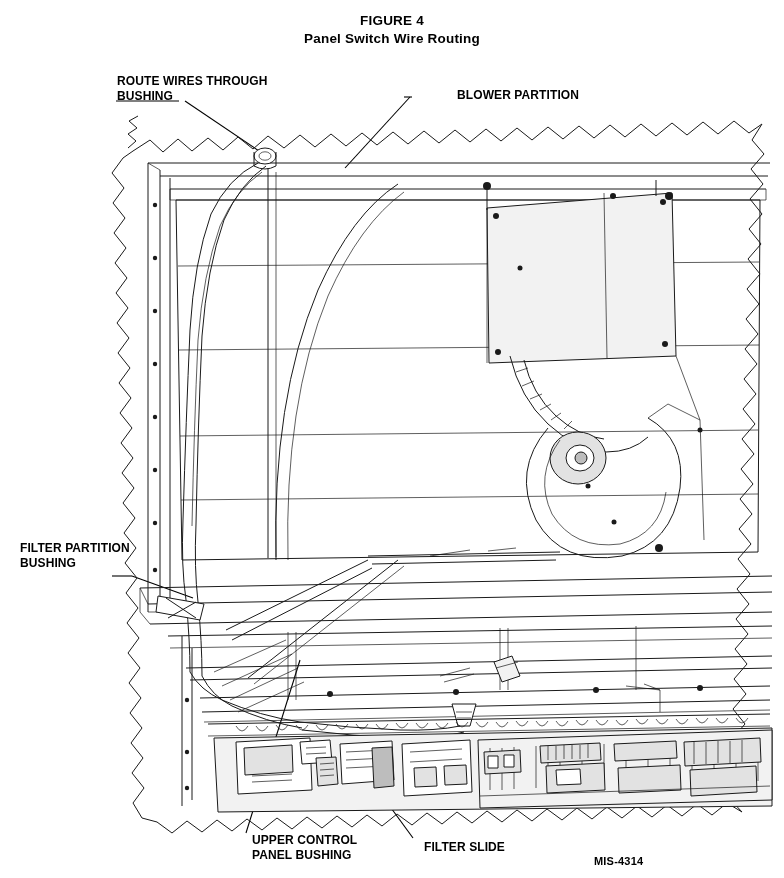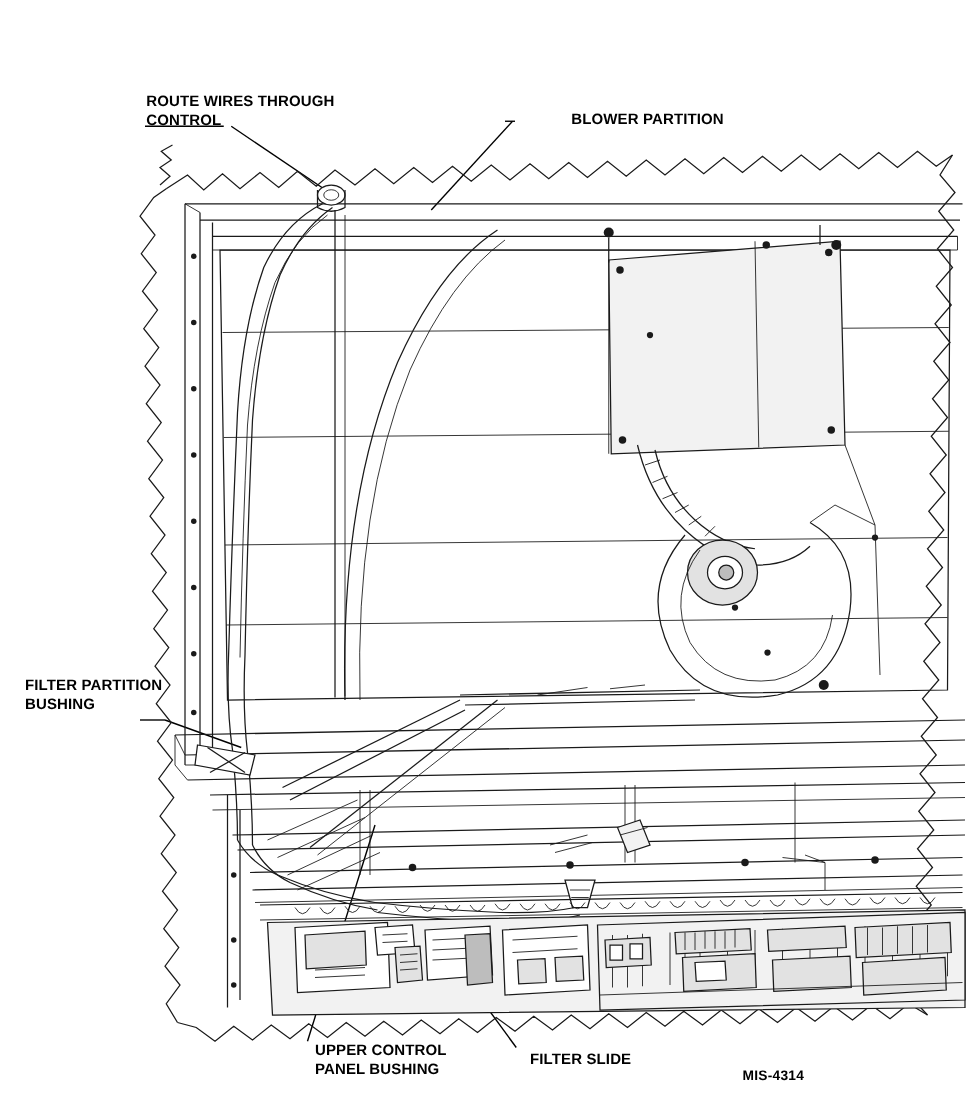--- a/index.html
+++ b/index.html
@@ -65,20 +65,22 @@
   .fill-mid { fill: #e2e2e2; stroke: #1a1a1a; stroke-width: 1; }
   .fill-dark { fill: #bdbdbd; stroke: #1a1a1a; stroke-width: 1; }
   .dotmark { fill: #1a1a1a; }
 </style>
 </head>
 <body>
 
 <div id="figure-root">
 
   <div class="title-block">
+    <div class="title-line">FIGURE 4</div>
+    <div class="title-line">Panel Switch Wire Routing</div>
   </div>
 
   <svg class="art" viewBox="0 0 784 878">
 
     <g>
 
       <path class="ln-lead" d="M185 101 L262 153"></path>
       <path class="ln-lead" d="M179 101 L116 101"></path>
 
       <path class="ln-lead" d="M410 97 L345 168"></path>
@@ -377,21 +379,21 @@
         <path d="M742 740 L742 762"></path>
       </g>
       <path class="fill-mid" d="M618 768 L680 765 L681 790 L619 793 Z"></path>
       <path class="fill-mid" d="M690 770 L756 766 L757 792 L691 796 Z"></path>
       <path class="ln-thin" d="M480 796 L770 786"></path>
     </g>
 
   </svg>
 
   <div class="callout left" style="top:74px; left:117px;">ROUTE WIRES THROUGH
-CONTROL</div>
+BUSHING</div>
 
   <div class="callout left" style="top:88px; left:417px;padding-left:40px;">BLOWER PARTITION</div>
 
   <div class="callout left" style="top:541px; left:20px;">FILTER PARTITION
 BUSHING</div>
 
   <div class="callout left" style="top:833px; left:252px;">UPPER CONTROL
 PANEL BUSHING</div>
 
   <div class="callout left" style="top:840px; left:424px;">FILTER SLIDE</div>

